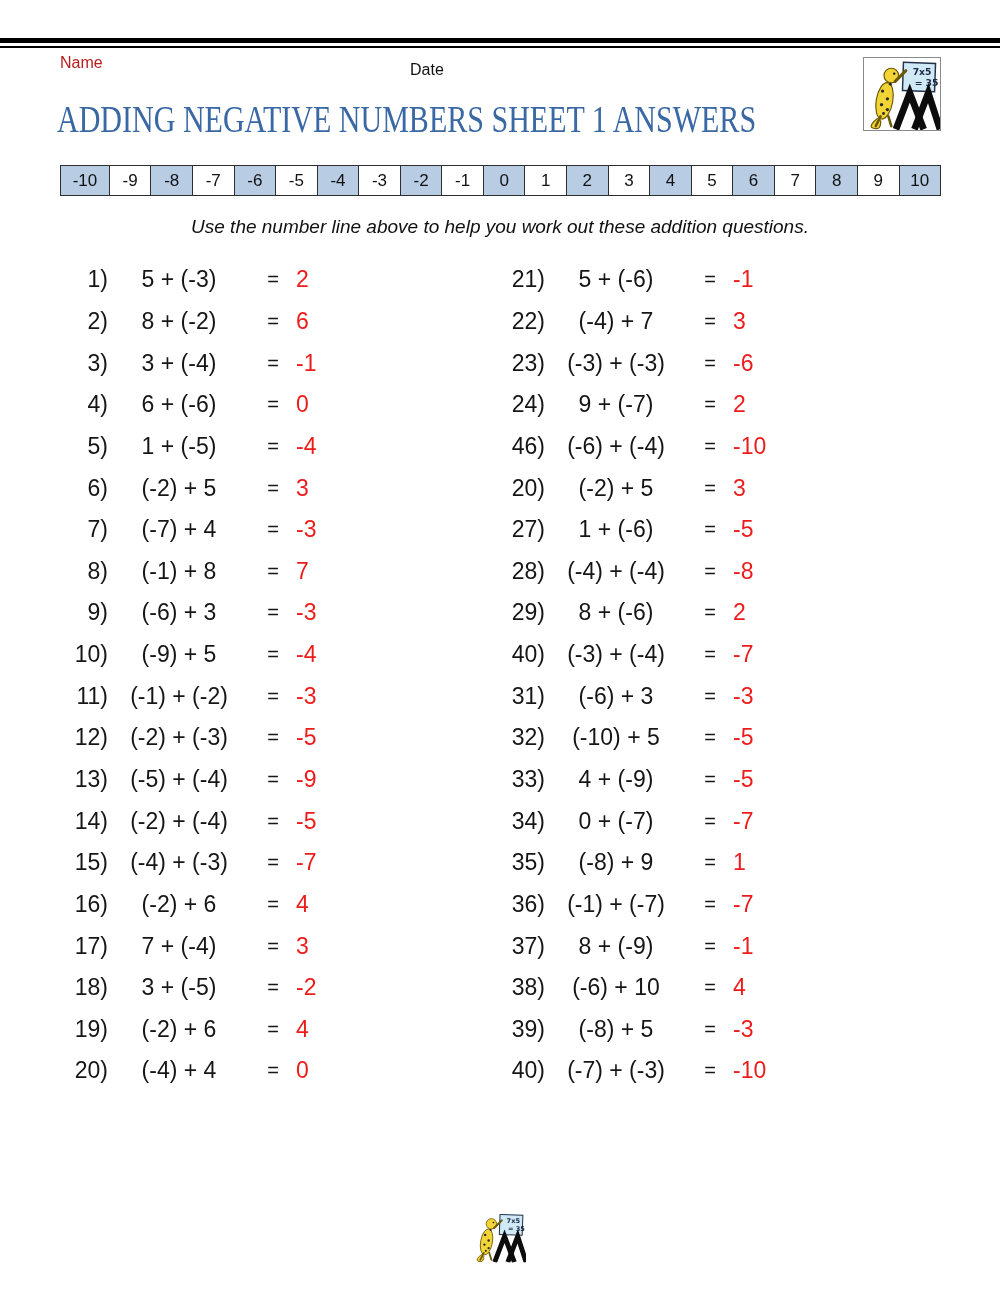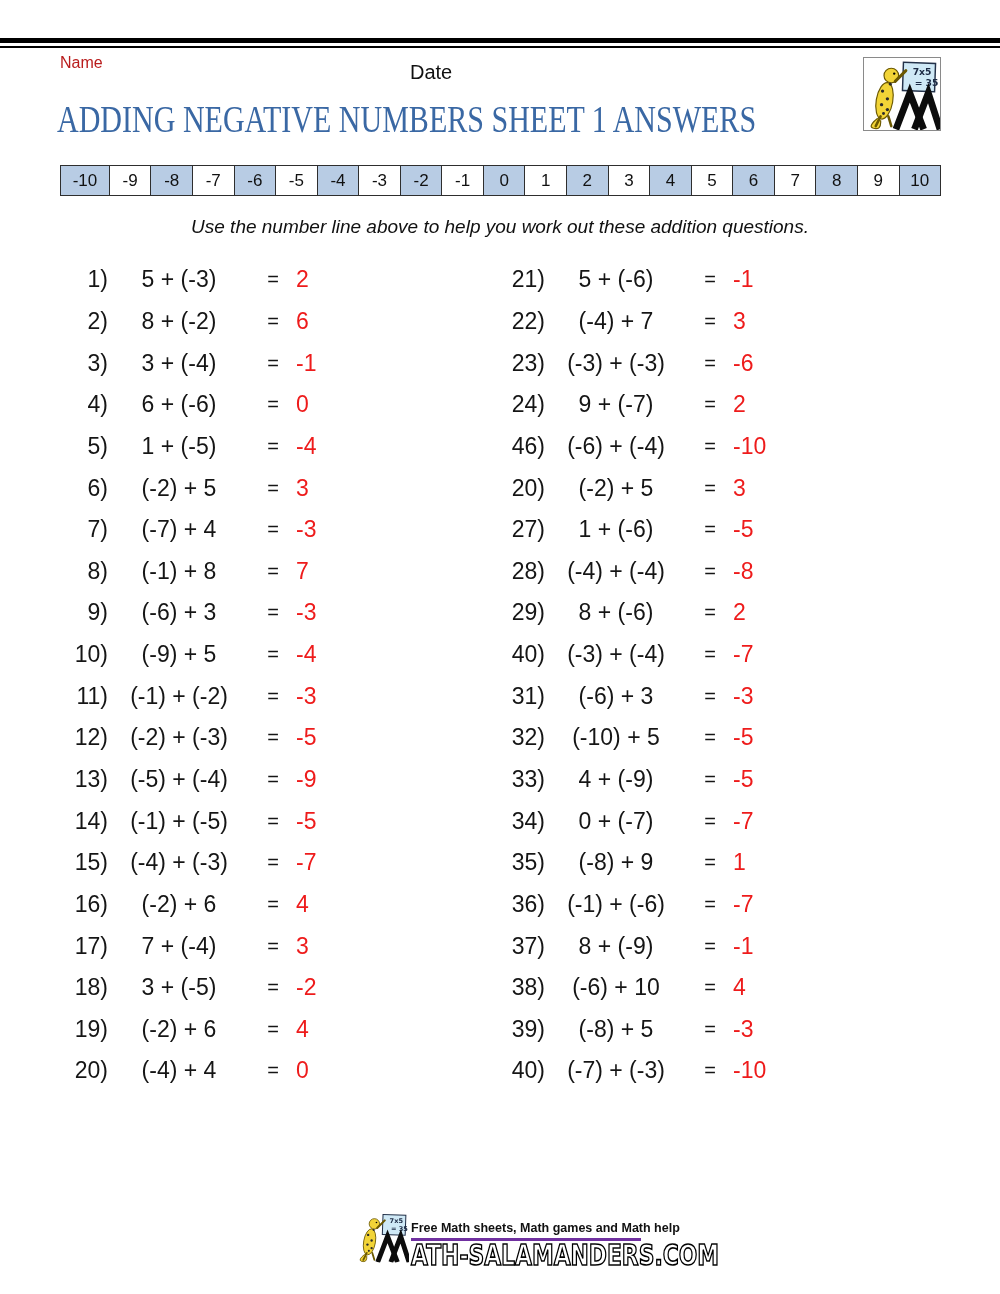--- a/index.html
+++ b/index.html
@@ -4,21 +4,21 @@
 <style>
   html,body{margin:0;padding:0;}
   body{
     width:1000px;height:1294px;position:relative;background:#ffffff;
     font-family:"Liberation Sans",sans-serif;color:#151515;overflow:hidden;
   }
   .topline-thick{position:absolute;top:38px;left:0;width:1000px;height:5px;background:#000;}
   .topline-thin{position:absolute;top:46px;left:0;width:1000px;height:2px;background:#000;}
 
   .name-label{position:absolute;top:54px;left:60px;font-size:16px;color:#b91c1c;}
-  .date-label{position:absolute;top:61px;left:410px;font-size:20px;color:#111;}
+  .date-label{position:absolute;top:61px;left:410px;font-size:16px;color:#111;}
 
   .corner-logo{position:absolute;top:57px;left:863px;width:78px;height:74px;
     border:1px solid #8a8a8a;background:#fff;box-sizing:border-box;}
   .corner-logo svg{width:100%;height:100%;}
 
   .page-title{position:absolute;top:97px;left:57px;
     font-family:"Liberation Serif",serif;font-size:38px;font-weight:500;
     color:#3a68a4;white-space:nowrap;transform:scaleX(0.79);transform-origin:left top;
     letter-spacing:0px;}
 
@@ -281,21 +281,21 @@
 
   <div class="prow">
     <span class="pnum">13)</span>
     <span class="pexpr">(-5) + (-4)</span>
     <span class="peq">=</span>
     <span class="pans">-9</span>
   </div>
 
   <div class="prow">
     <span class="pnum">14)</span>
-    <span class="pexpr">(-1) + (-5)</span>
+    <span class="pexpr">(-2) + (-4)</span>
     <span class="peq">=</span>
     <span class="pans">-5</span>
   </div>
 
   <div class="prow">
     <span class="pnum">15)</span>
     <span class="pexpr">(-4) + (-3)</span>
     <span class="peq">=</span>
     <span class="pans">-7</span>
   </div>
@@ -436,21 +436,21 @@
 
   <div class="prow">
     <span class="pnum">35)</span>
     <span class="pexpr">(-8) + 9</span>
     <span class="peq">=</span>
     <span class="pans">1</span>
   </div>
 
   <div class="prow">
     <span class="pnum">36)</span>
-    <span class="pexpr">(-1) + (-6)</span>
+    <span class="pexpr">(-1) + (-7)</span>
     <span class="peq">=</span>
     <span class="pans">-7</span>
   </div>
 
   <div class="prow">
     <span class="pnum">37)</span>
     <span class="pexpr">8 + (-9)</span>
     <span class="peq">=</span>
     <span class="pans">-1</span>
   </div>
@@ -478,19 +478,14 @@
 </div>
 </div>
 
 <div class="footer">
   <div class="footer-inner">
     <div class="footer-logo">
       <svg viewBox="0 0 78 74">
           <use href="#sala-logo"></use>
         </svg>
     </div>
-    <div class="footer-right">
-      <div class="tagline">Free Math sheets, Math games and Math help</div>
-      <div class="purple-rule"></div>
-      <div class="wordmark">ATH-SALAMANDERS.COM</div>
-    </div>
   </div>
 </div>
 
 </body></html>

